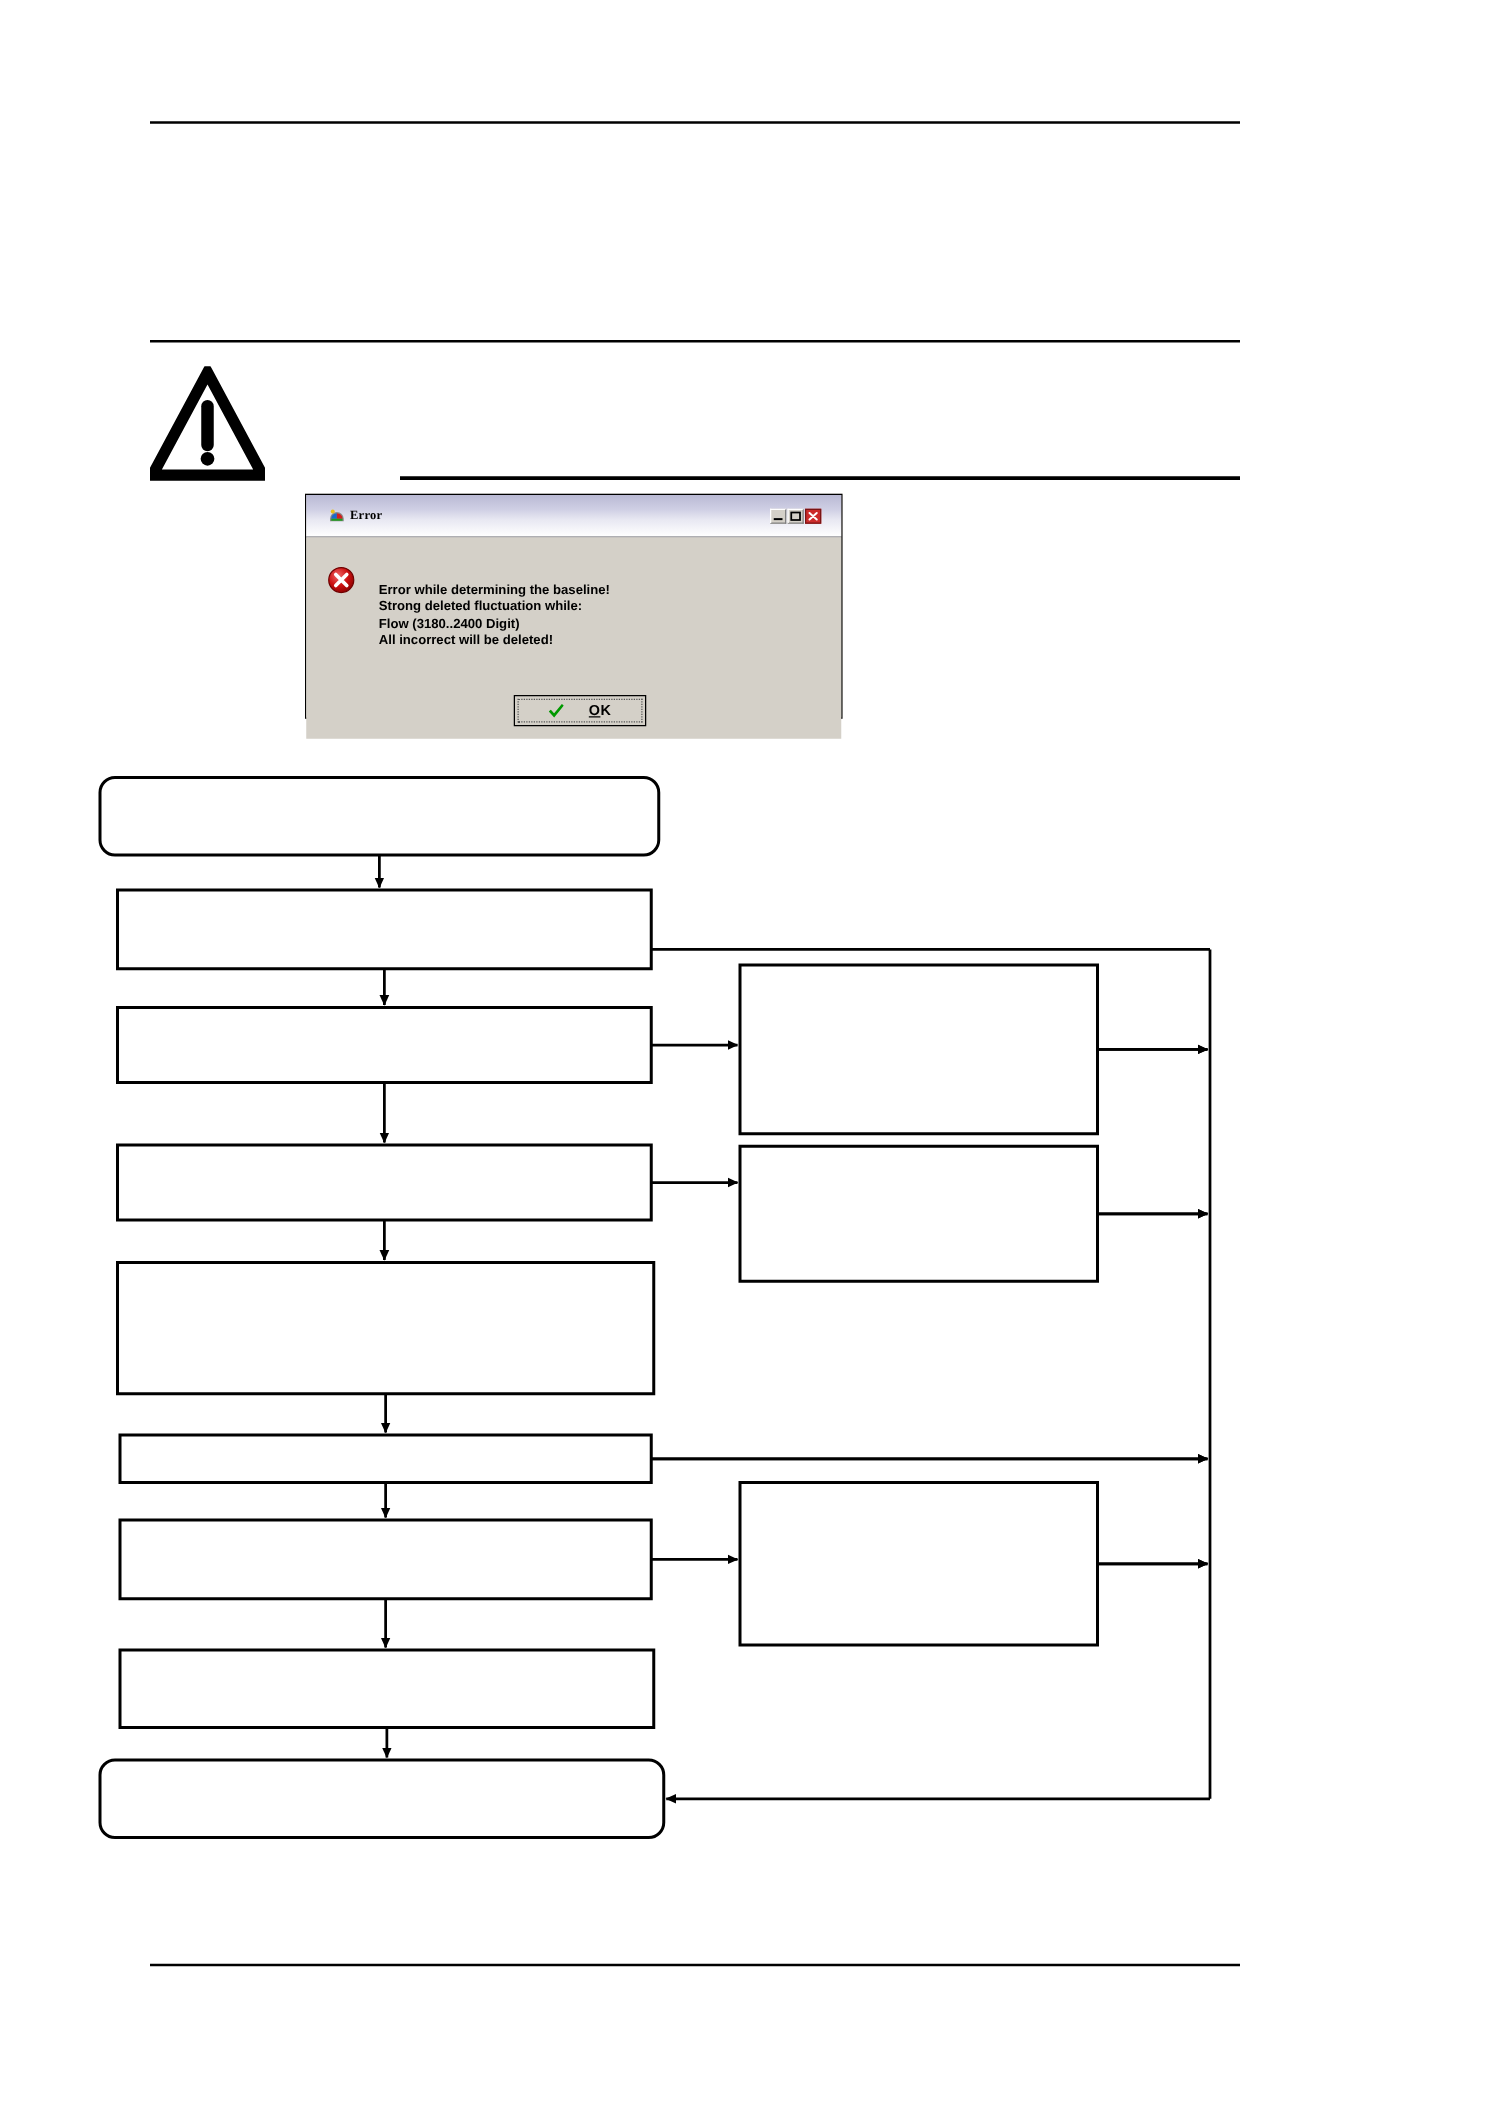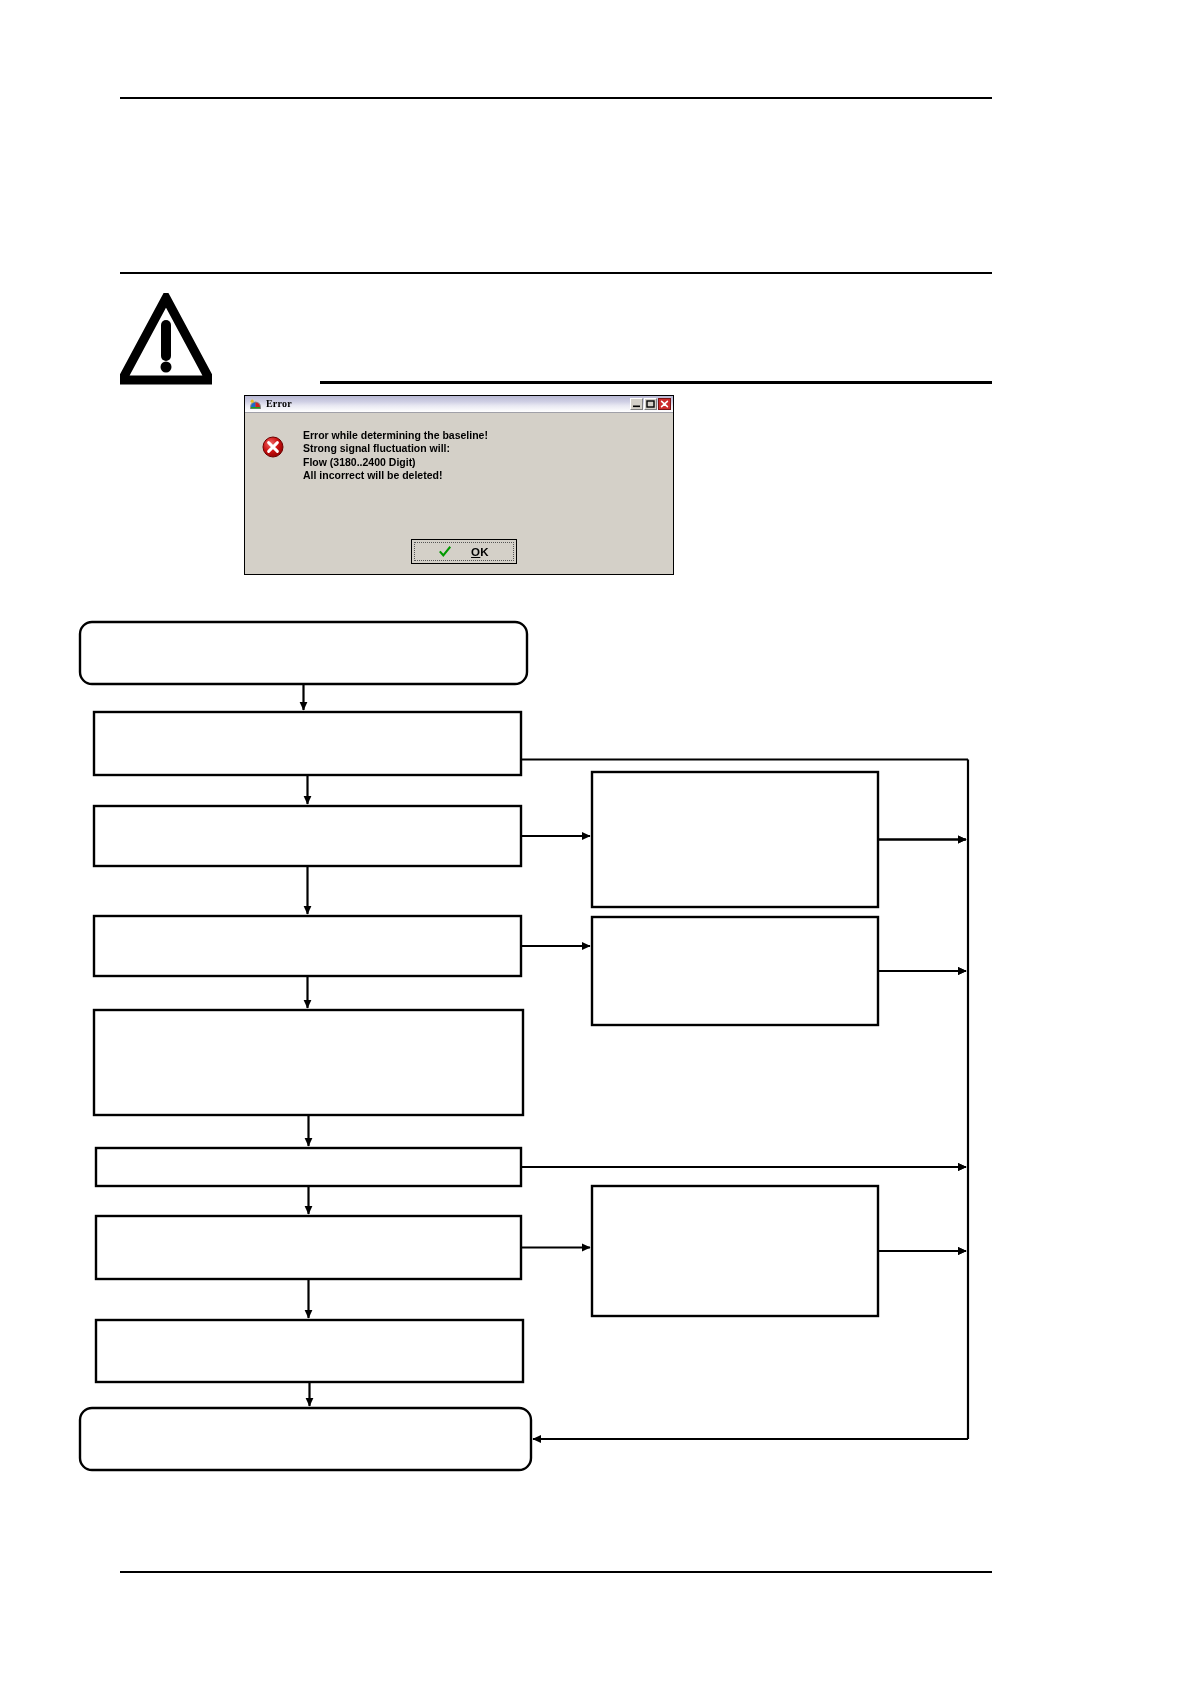--- a/index.html
+++ b/index.html
@@ -40,26 +40,26 @@
     left: 244px;
     top: 395px;
     width: 430px;
     height: 180px;
     background: #d4d0c8;
     border: 1px solid #000000;
     box-sizing: border-box;
   }
   .titlebar {
     position: relative;
-    height: 17px;
+    height: 34px;
     background: linear-gradient(to bottom, #b9b9d4 0%, #cfcfe4 35%, #e8e8f2 60%, #ffffff 100%);
     border-bottom: 1px solid #a0a0a8;
     display: flex;
     align-items: center;
-    padding: 0 2px;
+    padding: 0 16px;
     box-sizing: border-box;
   }
   .tb-icon {
     width: 13px;
     height: 13px;
     margin: 0 4px 0 2px;
     flex: none;
   }
   .tb-title {
     font-size: 10px;
@@ -97,21 +97,21 @@
   .err-icon {
     position: absolute;
     left: 17px;
     top: 23px;
     width: 22px;
     height: 22px;
   }
   .err-text {
     position: absolute;
     left: 58px;
-    top: 16px;
+    top: 36px;
     width: 345px;
     font-size: 10.5px;
     font-weight: bold;
     line-height: 13.3px;
     color: #000000;
     font-family: "Liberation Sans", sans-serif;
   }
   .err-text div { white-space: pre-wrap; }
 
   .ok-button {
@@ -203,21 +203,21 @@
           <stop offset="55%" stop-color="#cc1111"></stop>
           <stop offset="100%" stop-color="#8e0000"></stop>
         </radialGradient>
       </defs>
       <circle cx="11" cy="11" r="10" fill="url(#errg)" stroke="#6e0000" stroke-width="1"></circle>
       <path d="M6.6 6.6 L15.4 15.4 M15.4 6.6 L6.6 15.4" stroke="#ffffff" stroke-width="2.9" stroke-linecap="round"></path>
     </svg>
 
     <div class="err-text">
       <div>Error while determining the baseline!</div>
-      <div>Strong signal fluctuation will:</div>
+      <div>Strong deleted fluctuation while:</div>
       <div>Flow (3180..2400 Digit)</div>
       <div>All incorrect will be deleted!</div>
     </div>
 
     <div class="ok-button">
       <svg class="ok-check" viewBox="0 0 12 12">
         <path d="M1.5 6.2 L4.3 9.3 L10.6 1.6" fill="none" stroke="#009900" stroke-width="2.1" stroke-linecap="square" stroke-linejoin="miter"></path>
       </svg>
       <span class="ok-label"><u>O</u><span>K</span></span>
     </div>

